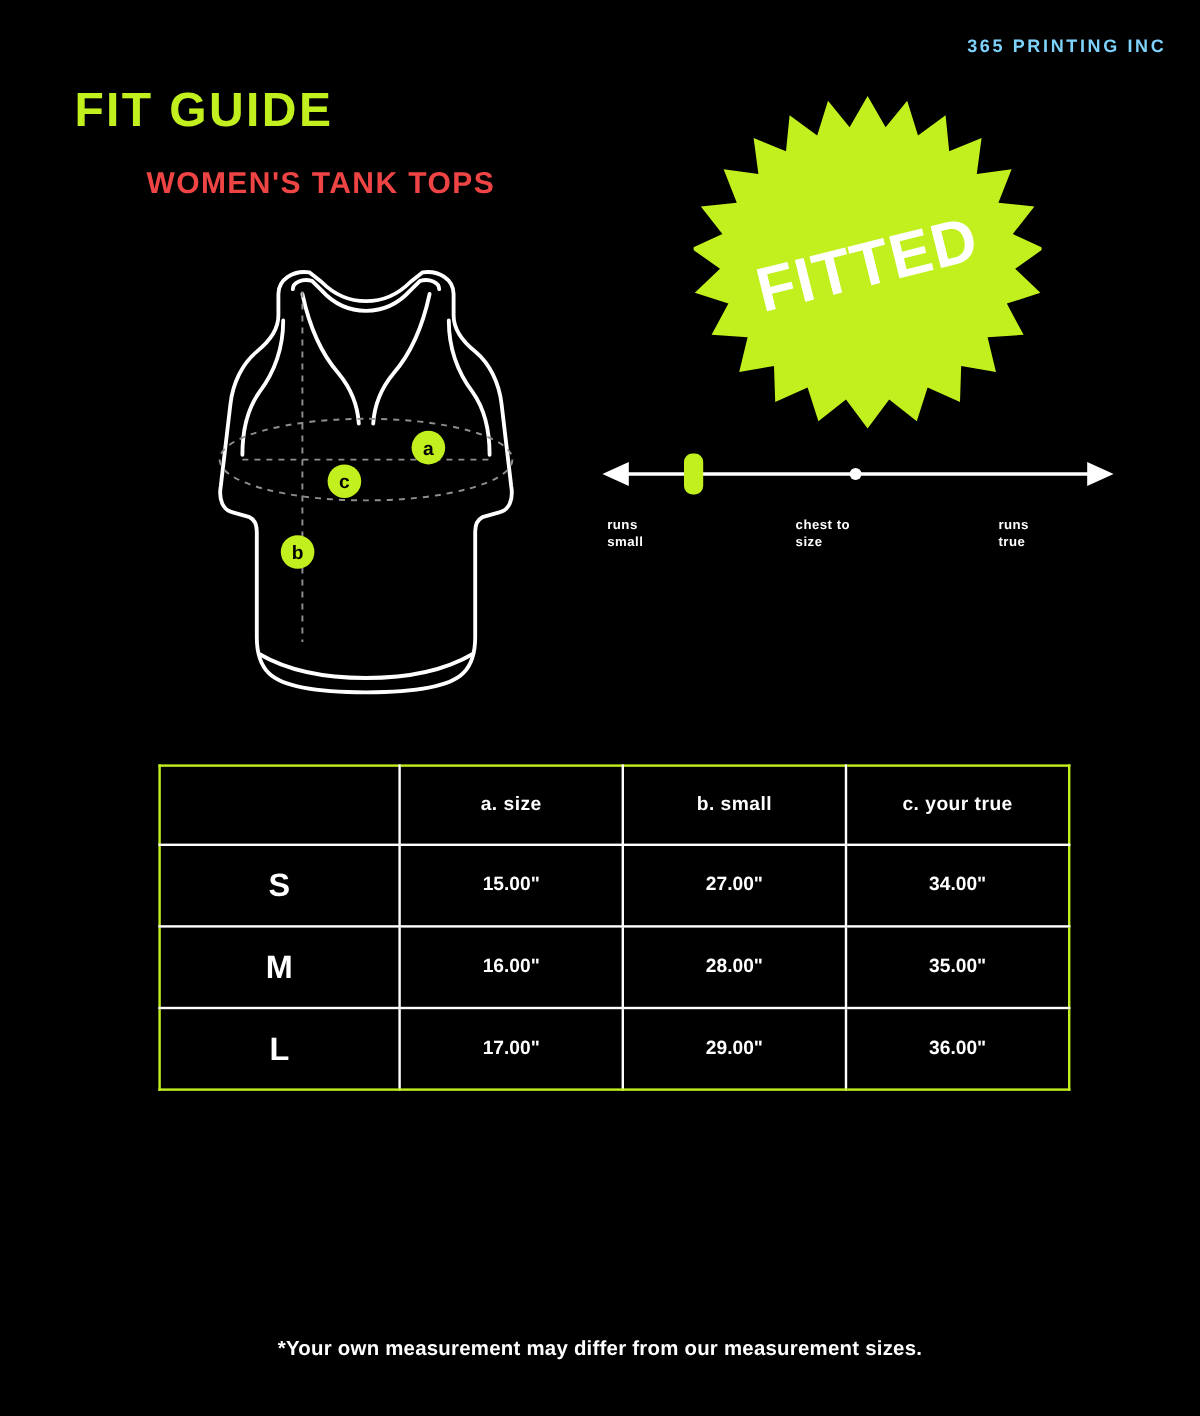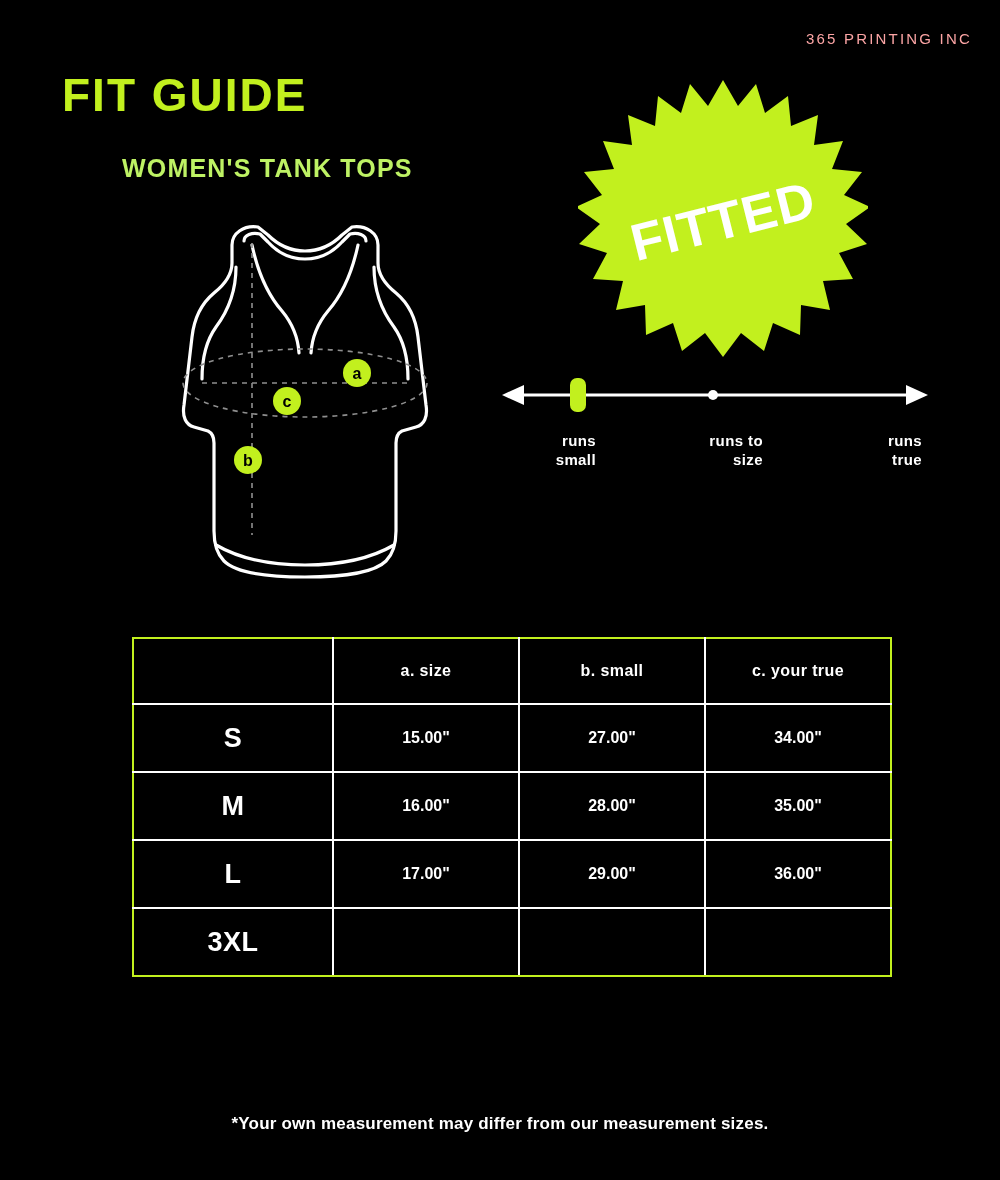--- a/index.html
+++ b/index.html
@@ -14,43 +14,43 @@
     font-family: "Liberation Sans", sans-serif;
     color: #ffffff;
     overflow: hidden;
   }
 
   .brand {
     position: absolute;
     top: 30px;
     right: 28px;
     font-size: 15px;
-    font-weight: normal;
+    font-weight: bold;
     letter-spacing: 2.2px;
-    color: #fca5a5;
+    color: #7dd3fc;
   }
 
   .title {
     position: absolute;
     left: 62px;
     top: 72px;
-    font-size: 46px;
+    font-size: 40px;
     font-weight: bold;
     letter-spacing: 2px;
     color: #c2f01e;
     line-height: 1;
   }
   .subtitle {
     position: absolute;
     left: 122px;
-    top: 156px;
+    top: 141px;
     font-size: 25px;
     font-weight: bold;
     letter-spacing: 1.2px;
-    color: #bef264;
+    color: #ef4444;
     line-height: 1;
   }
 
   
   .badge-wrap {
     position: absolute;
     left: 578px;
     top: 76px;
     width: 290px;
     height: 290px;
@@ -82,24 +82,24 @@
   
   .scale-wrap {
     position: absolute;
     left: 500px;
     top: 360px;
     width: 430px;
     height: 120px;
   }
   .scale-label {
     position: absolute;
-    font-size: 15px;
-    font-weight: bold;
-    color: #ffffff;
-    text-align: right;
+    font-size: 11px;
+    font-weight: bold;
+    color: #ffffff;
+    text-align: left;
     line-height: 1.25;
     letter-spacing: 0.4px;
   }
   .scale-label.small { left: 6px;  top: 72px; width: 90px; }
   .scale-label.true  { left: 163px; top: 72px; width: 100px; }
   .scale-label.large { left: 332px; top: 72px; width: 90px; }
 
   
   table.size-table {
     position: absolute;
@@ -221,21 +221,21 @@
     <polygon points="2,35 24,25 24,45" fill="#ffffff"></polygon>
     <polygon points="428,35 406,25 406,45" fill="#ffffff"></polygon>
     <circle cx="213" cy="35" r="5" fill="#ffffff"></circle>
     <rect x="70" y="18" width="16" height="34" rx="7" fill="#c2f01e"></rect>
   </svg>
   <div class="scale-label small">
     <span>runs</span><br>
     <span>small</span>
   </div>
   <div class="scale-label true">
-    <span>runs to</span><br>
+    <span>chest to</span><br>
     <span>size</span>
   </div>
   <div class="scale-label large">
     <span>runs</span><br>
     <span>true</span>
   </div>
 </div>
 
 <table class="size-table">
   <colgroup>
@@ -264,22 +264,16 @@
       <td>16.00"</td>
       <td>28.00"</td>
       <td>35.00"</td>
     </tr>
     <tr>
       <td class="size-cell">L</td>
       <td>17.00"</td>
       <td>29.00"</td>
       <td>36.00"</td>
     </tr>
-    <tr>
-      <td class="size-cell">3XL</td>
-      <td></td>
-      <td></td>
-      <td></td>
-    </tr>
   </tbody>
 </table>
 
 <div class="footnote">*Your own measurement may differ from our measurement sizes.</div>
 
 </body></html>

